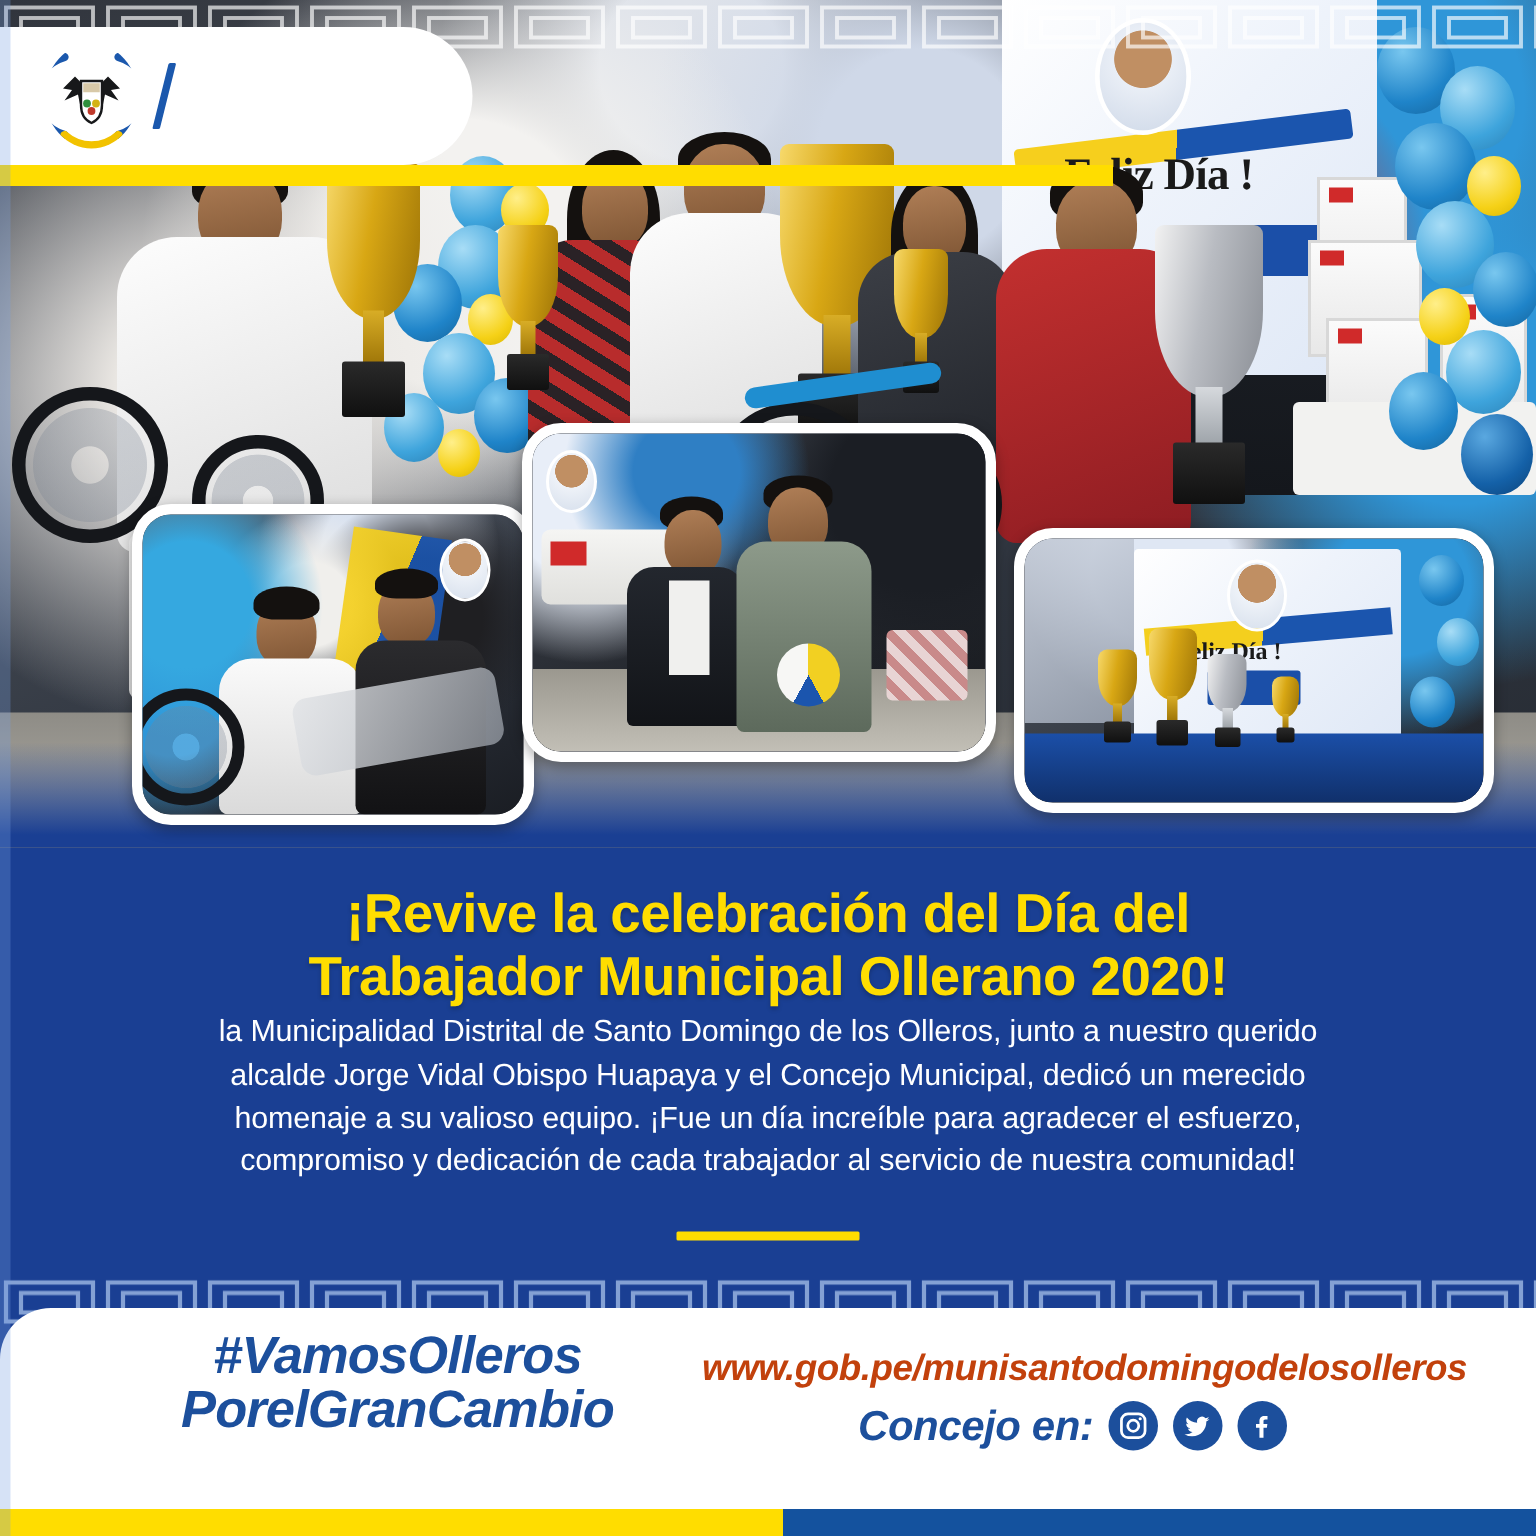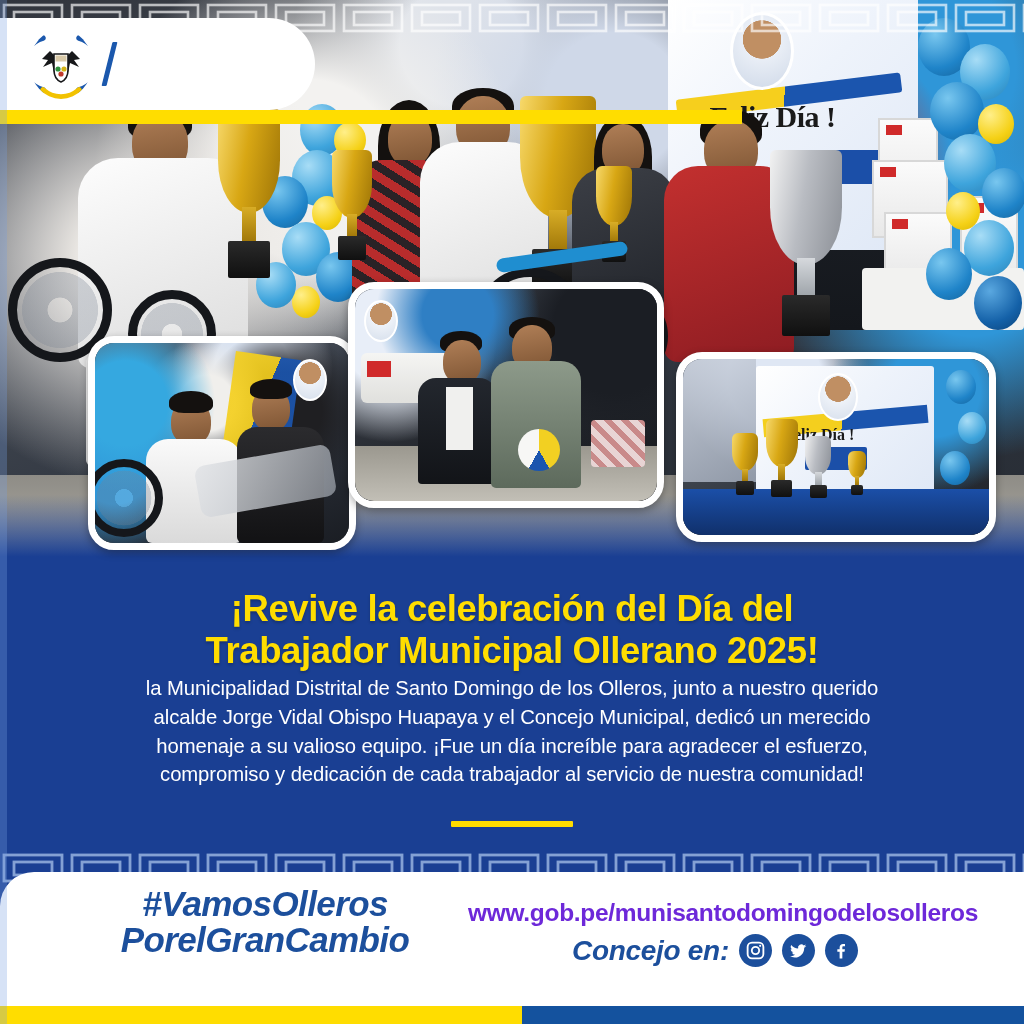--- a/index.html
+++ b/index.html
@@ -213,21 +213,21 @@
     white-space:pre-line;
   }
   .gestion {
     position:absolute; left:80px; top:90px; width:370px;
     text-align:center; color:#1c4f9c;
     font-style:italic; font-weight:bold; font-size:22px;
     letter-spacing:-.2px;
   }
   .weburl {
     position:absolute; left:468px; top:27px; width:540px;
-    color:#6d28d9; font-weight:bold;
+    color:#c2410c; font-style:italic; font-weight:bold;
     font-size:24.5px; letter-spacing:-.3px; white-space:nowrap;
   }
   .followrow {
     position:absolute; left:572px; top:62px;
     display:flex; align-items:center; gap:10px;
   }
   .follow-label {
     color:#1c4f9c; font-style:italic; font-weight:bold; font-size:28px;
     letter-spacing:-.3px;
   }
@@ -467,21 +467,21 @@
           <div class="base"></div>
         </div>
       <div class="balloon b-blue" style="left:86%; top:6%;  width:30px; height:34px;"></div>
       <div class="balloon b-lblue" style="left:90%; top:30%; width:28px; height:32px;"></div>
       <div class="balloon b-blue" style="left:84%; top:52%; width:30px; height:34px;"></div>
     </div>
   </div>
 
   <div class="blue-area">
     <div class="headline">¡Revive la celebración del Día del
-Trabajador Municipal Ollerano 2025!</div>
+Trabajador Municipal Ollerano 2020!</div>
     <div class="bodycopy">la Municipalidad Distrital de Santo Domingo de los Olleros, junto a nuestro querido alcalde Jorge Vidal Obispo Huapaya y el Concejo Municipal, dedicó un merecido homenaje a su valioso equipo. ¡Fue un día increíble para agradecer el esfuerzo, compromiso y dedicación de cada trabajador al servicio de nuestra comunidad!</div>
     <div class="rule"></div>
   </div>
 
   <div class="footer">
     <div class="hashtag">#VamosOlleros
 PorelGranCambio</div>
     <div class="weburl">www.gob.pe/munisantodomingodelosolleros</div>
     <div class="followrow">
       <span class="follow-label">Concejo en:</span>

